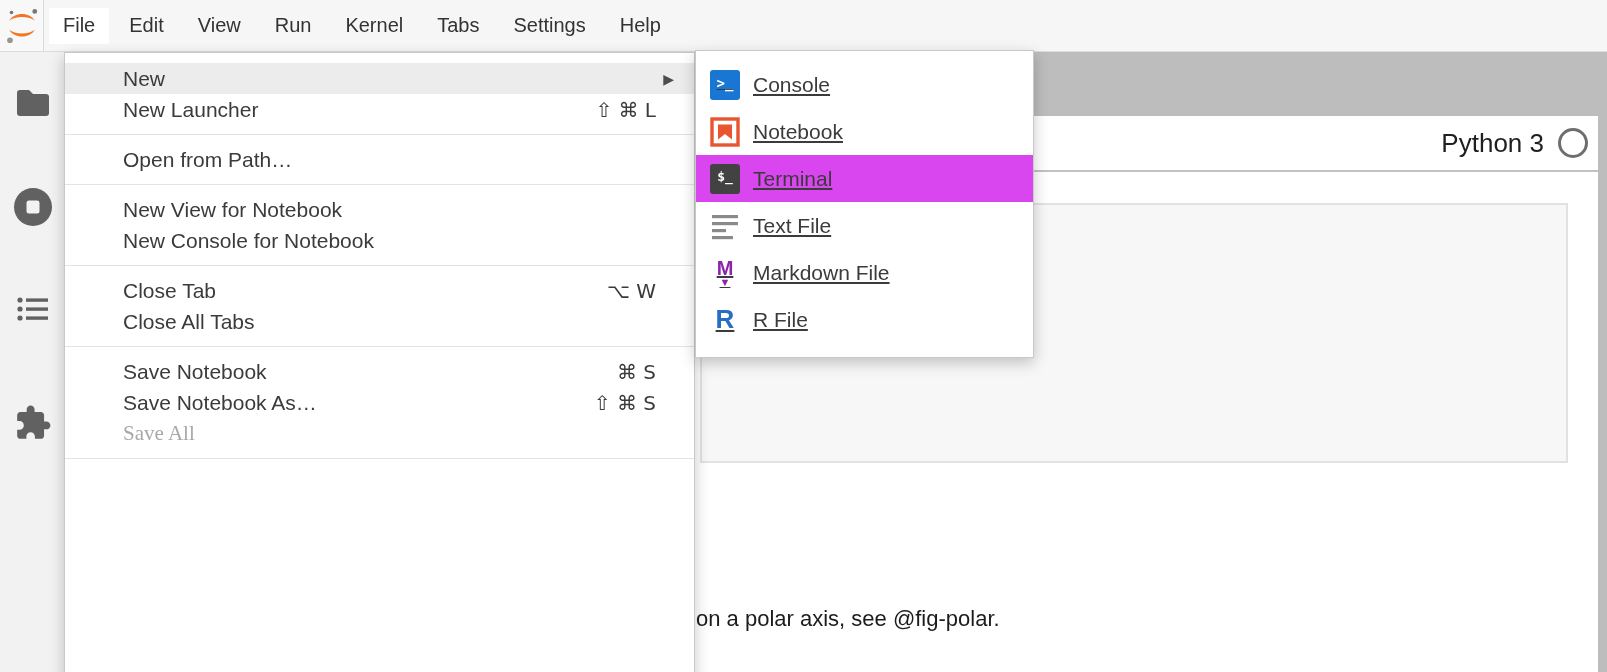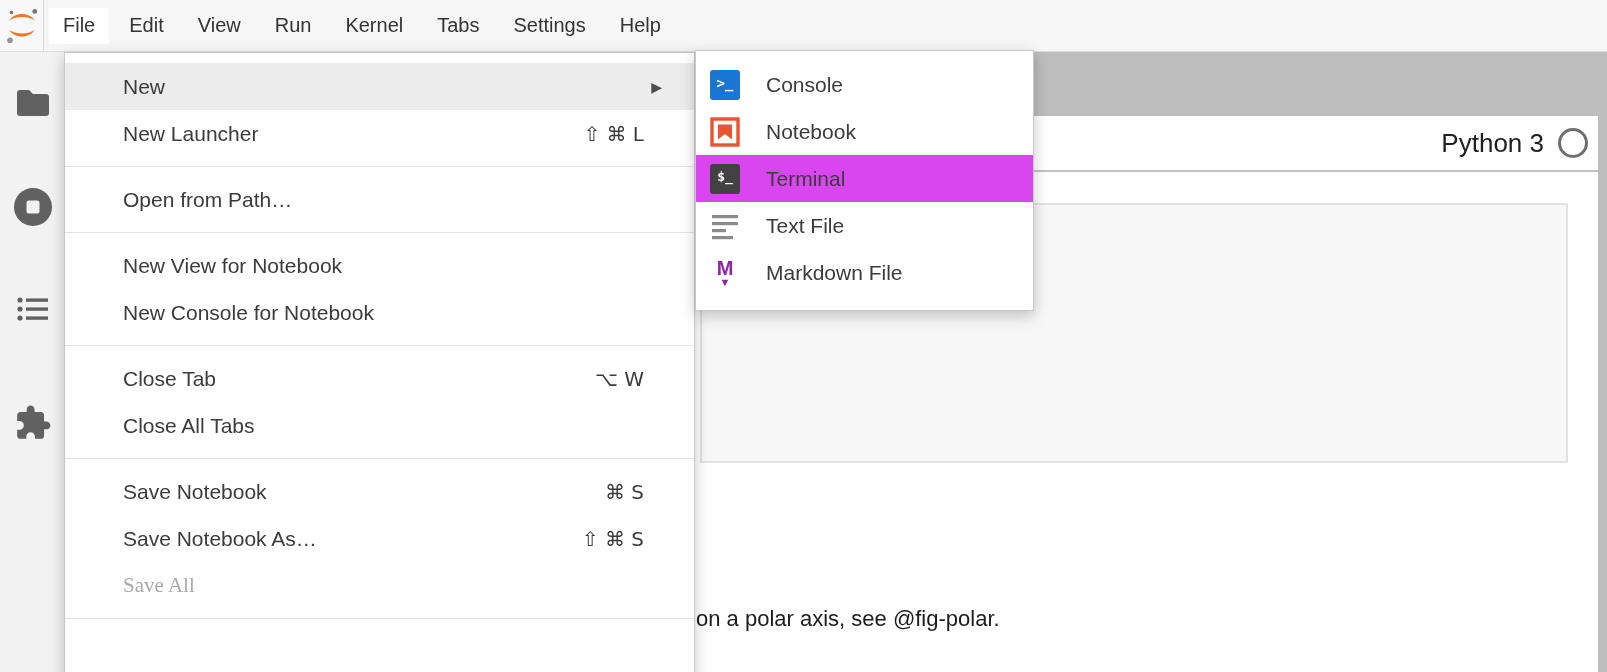--- a/index.html
+++ b/index.html
@@ -32,31 +32,31 @@
   .cell-box { position:absolute; left:700px; top:203px; width:868px; height:260px;
     background:#f7f7f7; border:2px solid #e2e2e2; z-index:4; }
   .md-text { position:absolute; left:696px; top:606px; font-size:22px; color:#1c1c1c; z-index:3; white-space:nowrap; }
 
   
   .menu-panel { position:absolute; background:#fff; border:1px solid #c8c8c8;
     box-shadow:0 5px 14px rgba(0,0,0,.22); }
   .file-menu { left:64px; top:52px; width:631px; height:640px; z-index:100; padding-top:10px; }
   .new-submenu { left:695px; top:50px; width:339px; z-index:110; padding:10px 0 14px 0; }
 
-  .menu-row { height:47px; display:flex; align-items:center; padding:0 50px 0 58px;
+  .menu-row { height:31px; display:flex; align-items:center; padding:0 38px 0 58px;
     font-size:21px; color:#3b3b3b; }
   .menu-row.hl { background:#ececec; }
   .menu-row.disabled { color:#a8a8a8;font-family:Liberation Serif, serif; }
   .menu-sep { border-top:1px solid #e3e3e3; margin:9px 0; }
   .shortcut { margin-left:auto; font-family:"DejaVu Sans", sans-serif; font-size:20px; color:#3b3b3b; white-space:pre; }
   .sub-arrow { margin-left:auto; margin-right:-18px; color:#4d4d4d; font-size:14px; }
   .sub-arrow::before { content:"▶"; }
 
-  .sub-row { height:47px; display:flex; align-items:center; padding:0 10px 0 14px; gap:26px;
-    font-size:21px; color:#3b3b3b; }
+  .sub-row { height:47px; display:flex; align-items:center; padding:0 10px 0 14px; gap:13px;
+    font-size:21px; color:#3b3b3b;text-decoration:underline; }
   .sub-row.hl { background:#d946ef; }
 
   
   .ic { width:30px; height:30px; flex:0 0 30px; display:flex; align-items:center;
     justify-content:center; flex-direction:column; }
   .ic-console { background:#1976d2; border-radius:3px; }
   .ic-console::before { content:">_"; color:#fff; font-family:"DejaVu Sans Mono", monospace;
     font-weight:bold; font-size:14px; margin-top:-4px; }
   .ic-terminal { background:#424242; border-radius:3px; }
   .ic-terminal::before { content:"$_"; color:#fff; font-family:"DejaVu Sans Mono", monospace;
@@ -198,13 +198,17 @@
         <rect x="1" y="18" width="14" height="3.2" fill="#8a8a8a"></rect>
         <rect x="1" y="25" width="21" height="3.2" fill="#8a8a8a"></rect>
       </svg>
     </span>
     <span>Text File</span>
   </div>
   <div class="sub-row">
     <span class="ic ic-markdown"></span>
     <span>Markdown File</span>
   </div>
+  <div class="sub-row">
+    <span class="ic ic-r"></span>
+    <span>R File</span>
+  </div>
 </div>
 
 </body></html>

